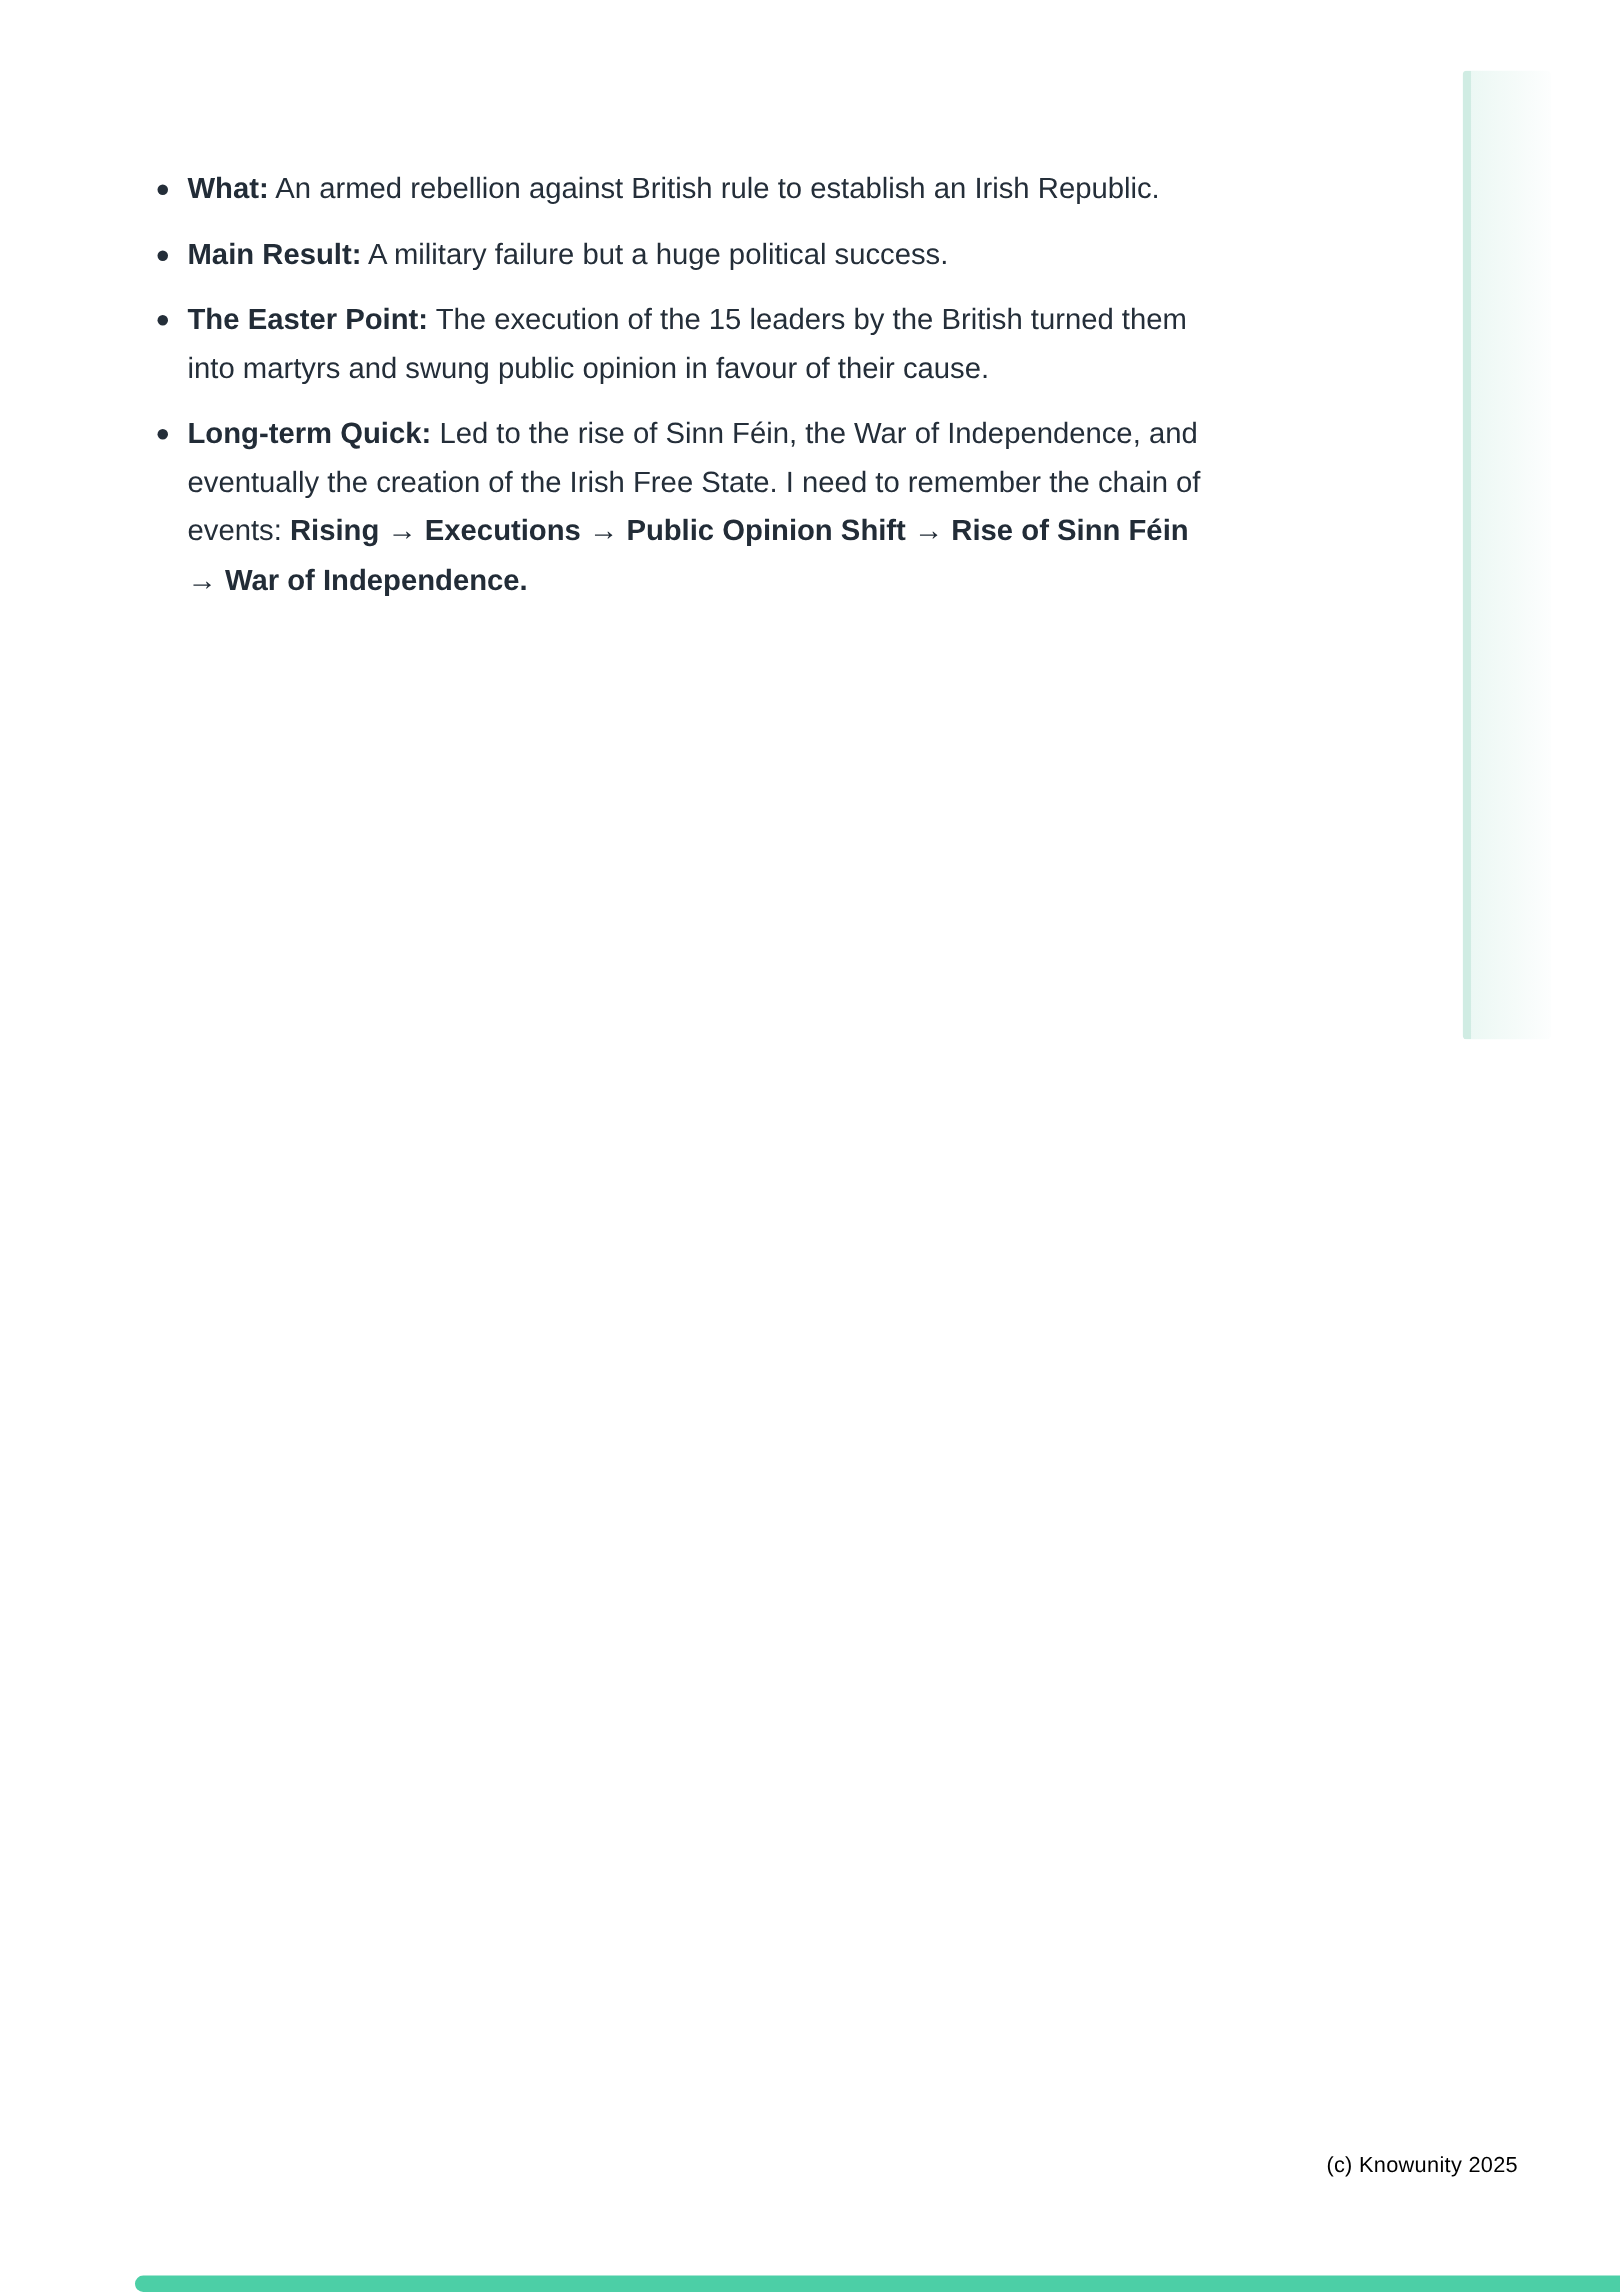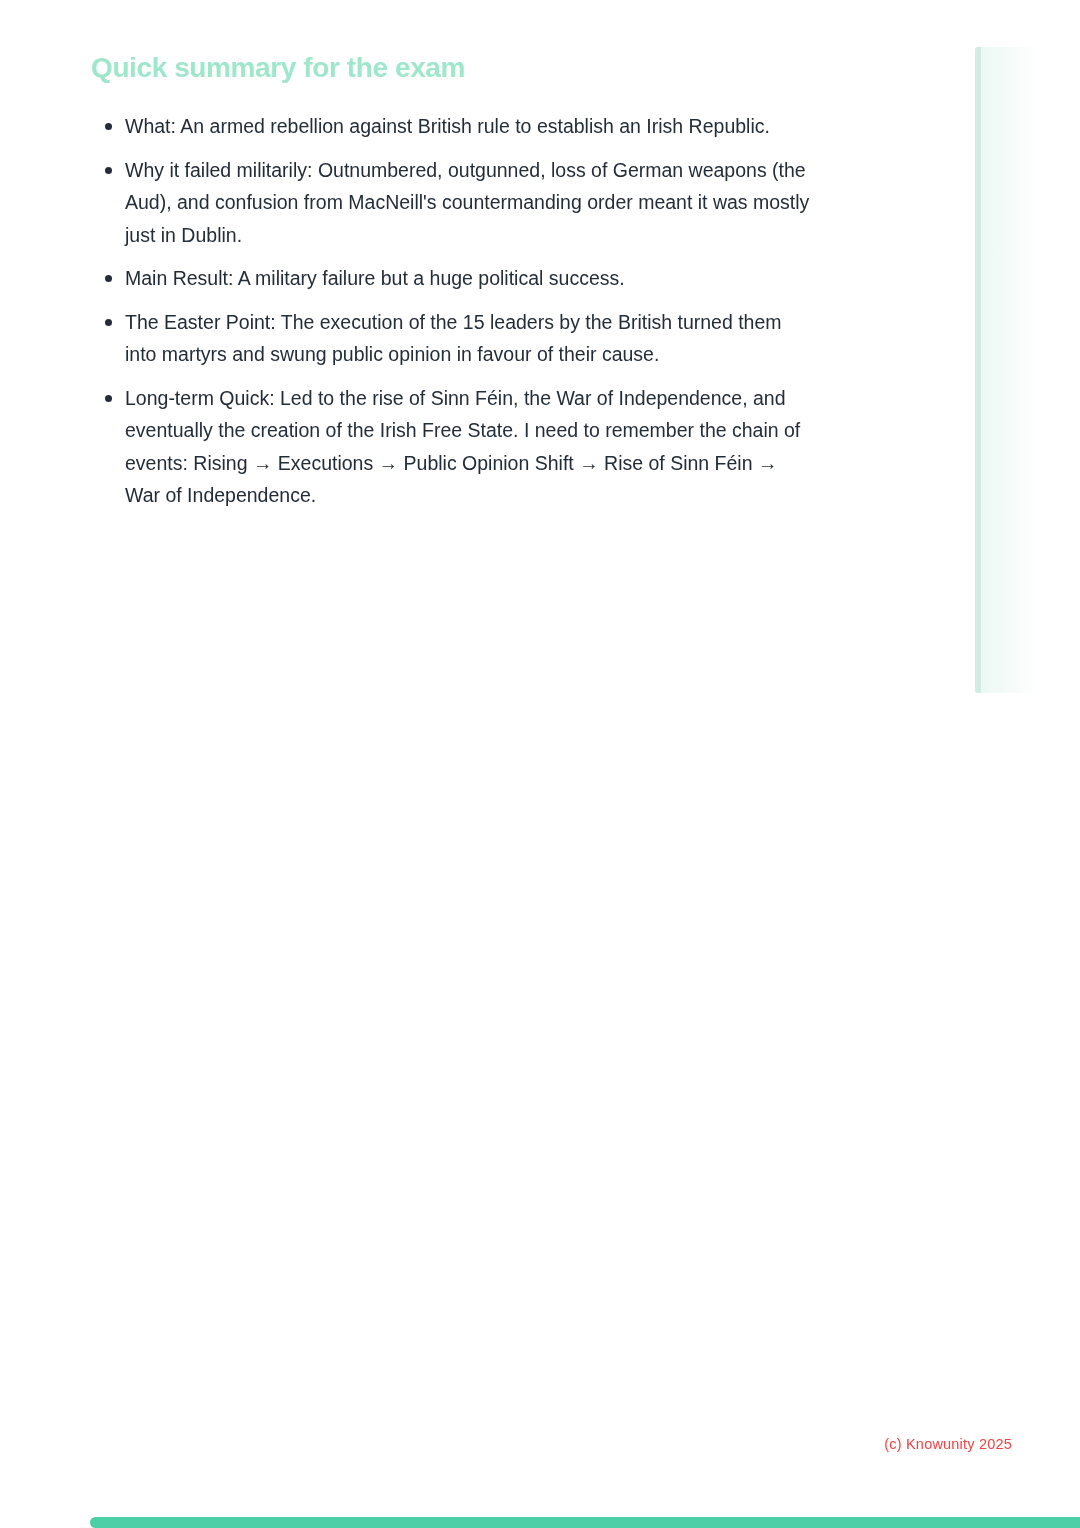--- a/index.html
+++ b/index.html
@@ -51,59 +51,52 @@
   }
   .summary-list .dot {
     position: absolute;
     left: 2px;
     top: 13px;
     width: 7px;
     height: 7px;
     border-radius: 50%;
     background: #242e39;
   }
-  .summary-list strong { font-weight: 400; color: #222c37; }
+  .summary-list strong { font-weight: 700; color: #222c37; }
   .footer-note {
     position: absolute;
     right: 68px;
     top: 1436px;
     font-size: 14.5px;
     letter-spacing: 0.2px;
-    color: #ef4444;
+    color: #000000;
   }
   .bottom-accent-bar {
     position: absolute;
     left: 90px;
     right: 0;
     bottom: 0;
     height: 11px;
     background: #4ccfa6;
     border-radius: 6px 0 0 6px;
   }
 </style>
 </head>
 <body>
 
 <div class="page">
 
   <div class="side-stripe"></div>
 
-  <h1 class="page-title">Quick summary for the exam</h1>
 
   <ul class="summary-list">
     <li>
       <span class="dot"></span>
       <strong>What:</strong>
       <span>An armed rebellion against British rule to establish an Irish Republic.</span>
-      <strong></strong>
-    </li>
-    <li>
-      <span class="dot"></span>
-      <strong>Why it failed militarily:</strong>
-      <span>Outnumbered, outgunned, loss of German weapons (the Aud), and confusion from MacNeill's countermanding order meant it was mostly just in Dublin.</span>
       <strong></strong>
     </li>
     <li>
       <span class="dot"></span>
       <strong>Main Result:</strong>
       <span>A military failure but a huge political success.</span>
       <strong></strong>
     </li>
     <li>
       <span class="dot"></span>

